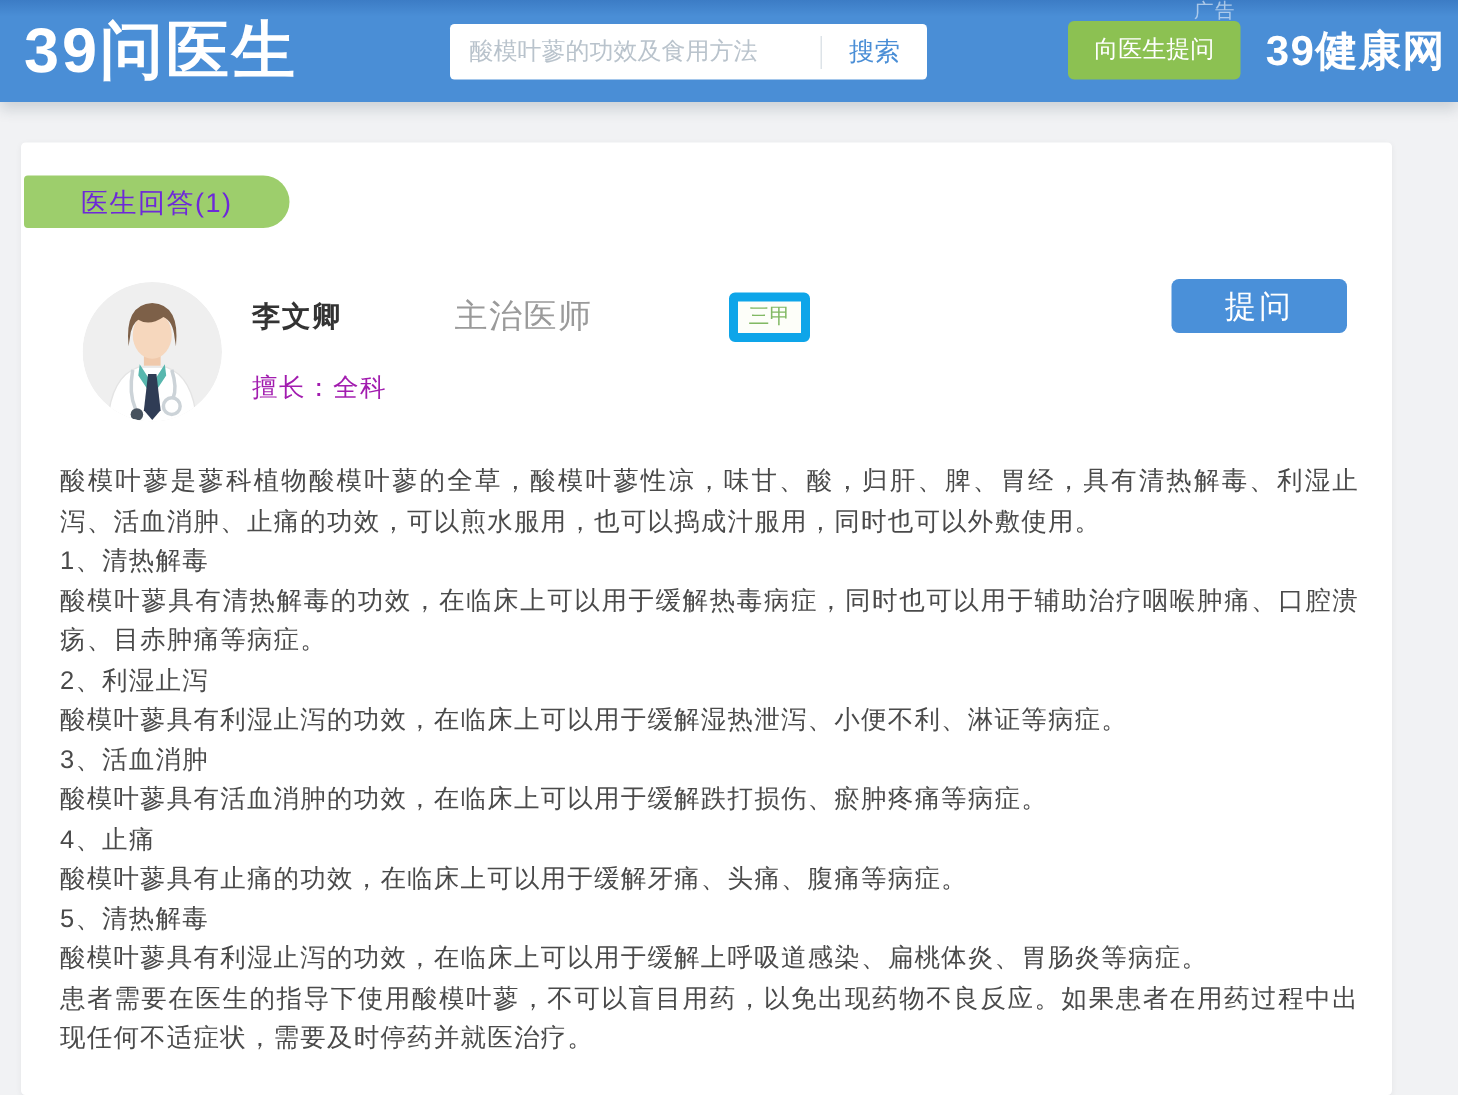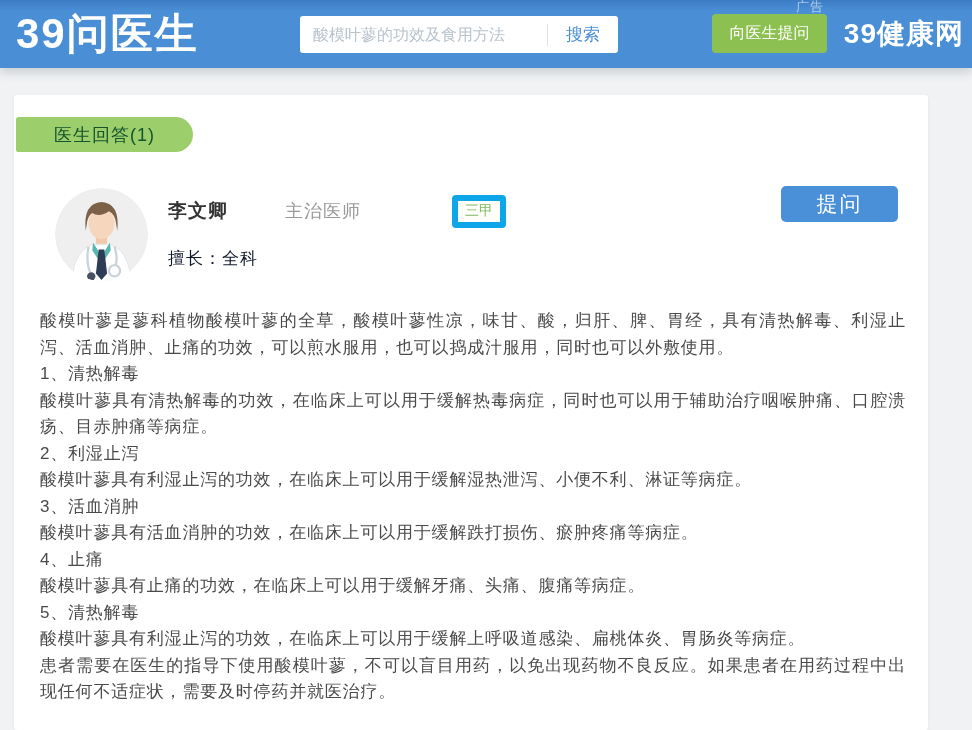--- a/index.html
+++ b/index.html
@@ -58,42 +58,42 @@
 
   
   .card {
     position: absolute; left: 14px; top: 95px; width: 914px; height: 635px;
     background: #ffffff; border-radius: 3px;
     box-shadow: 0 1px 4px rgba(0,0,0,0.06);
   }
   .section-badge {
     position: absolute; left: 2px; top: 22px; width: 177px; height: 35px;
     background: #9dce6c; border-radius: 3px 20px 20px 3px;
-    color: #14532d; font-size: 18px;
+    color: #6d28d9; font-size: 18px;
     display: flex; align-items: center; justify-content: center;
     letter-spacing: 1px;
   }
   .avatar {
     position: absolute; left: 41px; top: 93px; width: 93px; height: 93px;
     border-radius: 50%; overflow: hidden; cursor: pointer;
   }
   .doctor-head-row {
     position: absolute; left: 154px; top: 103px; height: 26px;
     display: flex; align-items: center; gap: 35px;
   }
   .doctor-name { font-size: 19px; font-weight: bold; color: #333; letter-spacing: 1px; cursor: pointer; }
-  .doctor-title { margin-left: 22px; font-size: 18px; color: #9a9a9a; letter-spacing: 1px; }
+  .doctor-title { margin-left: 40px; font-size: 22px; color: #9a9a9a; letter-spacing: 1px; }
   .grade-badge {
     margin-left: 56px; font-size: 14px; color: #82b964;
     border: 6px solid #0ea5e9; border-radius: 4px; padding: 1px 7px 2px;
     background: #fdfef9;
   }
   .doctor-specialty {
     position: absolute; left: 154px; top: 152px;
-    font-size: 17px; color: #0f172a; letter-spacing: 1px;
+    font-size: 17px; color: #a21caf; letter-spacing: 1px;
   }
   .ask-btn {
     position: absolute; right: 30px; top: 91px; width: 117px; height: 36px;
     background: #4a90d9; border: none; border-radius: 5px;
     color: #ffffff; font-size: 21px; letter-spacing: 2px;
     cursor: pointer; font-family: inherit;
   }
   .answer {
     position: absolute; left: 26px; top: 213px; width: 866px;
     font-size: 17px; line-height: 26.5px; color: #4a4a4a;

